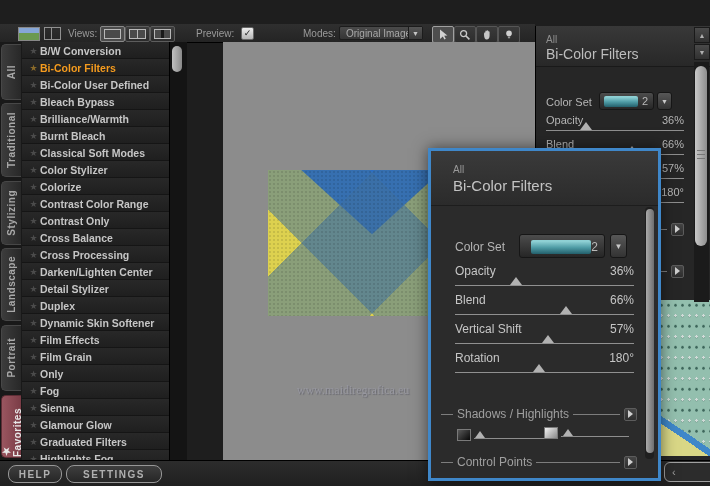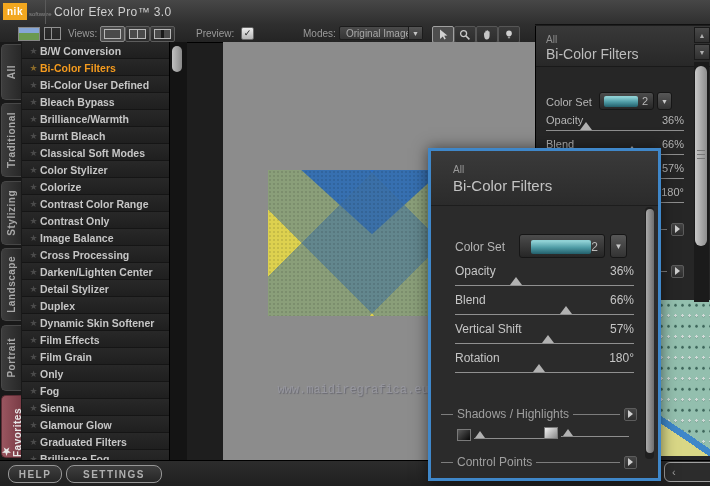--- a/index.html
+++ b/index.html
@@ -68,21 +68,21 @@
   .pimg .bands{position:absolute;inset:0;background:
     linear-gradient(45deg,rgba(62,112,160,0) 30%,rgba(62,112,160,.52) 30%,rgba(62,112,160,.52) 70%,rgba(62,112,160,0) 70%),
     linear-gradient(-45deg,rgba(62,112,160,0) 30%,rgba(62,112,160,.52) 30%,rgba(62,112,160,.52) 70%,rgba(62,112,160,0) 70%);}
   .pimg .dots{position:absolute;inset:0;background-image:radial-gradient(circle,rgba(0,0,0,.10) 1px,transparent 1.4px);
     background-size:4px 4px;}
   .cap{position:absolute;left:160px;top:276px;width:70px;text-align:right;font-size:9px;color:#3c3c3c;}
   .wm1{position:absolute;left:40px;top:312px;width:180px;text-align:center;font-size:22px;
     font-family:"DejaVu Serif",serif;color:#c6c6ce;letter-spacing:1px;
     text-shadow:1px 1px 0 #6a6a72,2px 2px 2px #55555c;}
   .wm2{position:absolute;left:40px;top:341px;width:180px;text-align:center;font-size:12px;
-    font-family:Liberation Mono, monospace;color:#97979f;text-shadow:1px 1px 1px #6a6a72;}
+    font-family:Liberation Serif, serif;color:#97979f;text-shadow:1px 1px 1px #6a6a72;}
 
   
   .rightpanel{position:absolute;left:535px;top:26px;width:175px;height:434px;background:#262626;border-left:1px solid #000;}
   .phead{position:absolute;left:0;top:0;width:100%;height:40px;background:linear-gradient(#383838,#282828);
     border-bottom:1px solid #191919;}
   .pcat{position:absolute;left:10px;top:8px;font-size:10px;color:#909090;}
   .ptitle{position:absolute;left:10px;top:20px;font-size:14px;color:#bdbdbd;}
   .cslabel{font-size:11px;color:#b5b5b5;}
   .csouter{position:absolute;border-radius:3px;background:linear-gradient(#4c4c4c,#262626);border:1px solid #161616;box-sizing:border-box;}
   .csteal{position:absolute;border-radius:2px;background:linear-gradient(#8ed0d4 10%,#4d9aa4 55%,#235f6b);}
@@ -150,26 +150,20 @@
   .fthumb{position:absolute;left:0.5px;top:2px;width:8px;height:244px;border-radius:4px;
     background:linear-gradient(90deg,#ababab,#6e6e6e);}
 
   svg{display:block;}
 </style>
 </head>
 <body>
 
 <div class="app">
 
-  <div class="titlebar">
-    <div class="logo">nik</div>
-    <div class="logosub">software</div>
-    <div class="tsep"></div>
-    <div class="apptitle">Color Efex Pro™ 3.0</div>
-  </div>
 
   <div class="toolbar">
     <div class="thumbicon"></div>
     <div class="panelicon"></div>
     <span class="tlabel" style="left:68px">Views:</span>
     <div class="viewbtn active" style="left:100px">
         <span class="vg"></span>
       </div>
     <div class="viewbtn" style="left:125px">
         <span class="vg split"></span>
@@ -266,21 +260,21 @@
     <div class="frow">
         <span class="star">★</span>
         <span class="flabel">Contrast Color Range</span>
       </div>
     <div class="frow">
         <span class="star">★</span>
         <span class="flabel">Contrast Only</span>
       </div>
     <div class="frow">
         <span class="star">★</span>
-        <span class="flabel">Image Balance</span>
+        <span class="flabel">Cross Balance</span>
       </div>
     <div class="frow">
         <span class="star">★</span>
         <span class="flabel">Cross Processing</span>
       </div>
     <div class="frow">
         <span class="star">★</span>
         <span class="flabel">Darken/Lighten Center</span>
       </div>
     <div class="frow">
@@ -318,21 +312,21 @@
     <div class="frow">
         <span class="star">★</span>
         <span class="flabel">Glamour Glow</span>
       </div>
     <div class="frow">
         <span class="star">★</span>
         <span class="flabel">Graduated Filters</span>
       </div>
     <div class="frow">
         <span class="star">★</span>
-        <span class="flabel">Brilliance Fog</span>
+        <span class="flabel">Highlights Fog</span>
       </div>
     <div class="frow">
         <span class="star">★</span>
         <span class="flabel">Graduated Neutral Density</span>
       </div>
   </div>
   <div class="lscroll">
       <div class="lthumb"></div>
     </div>
   <div class="lsep"></div>

